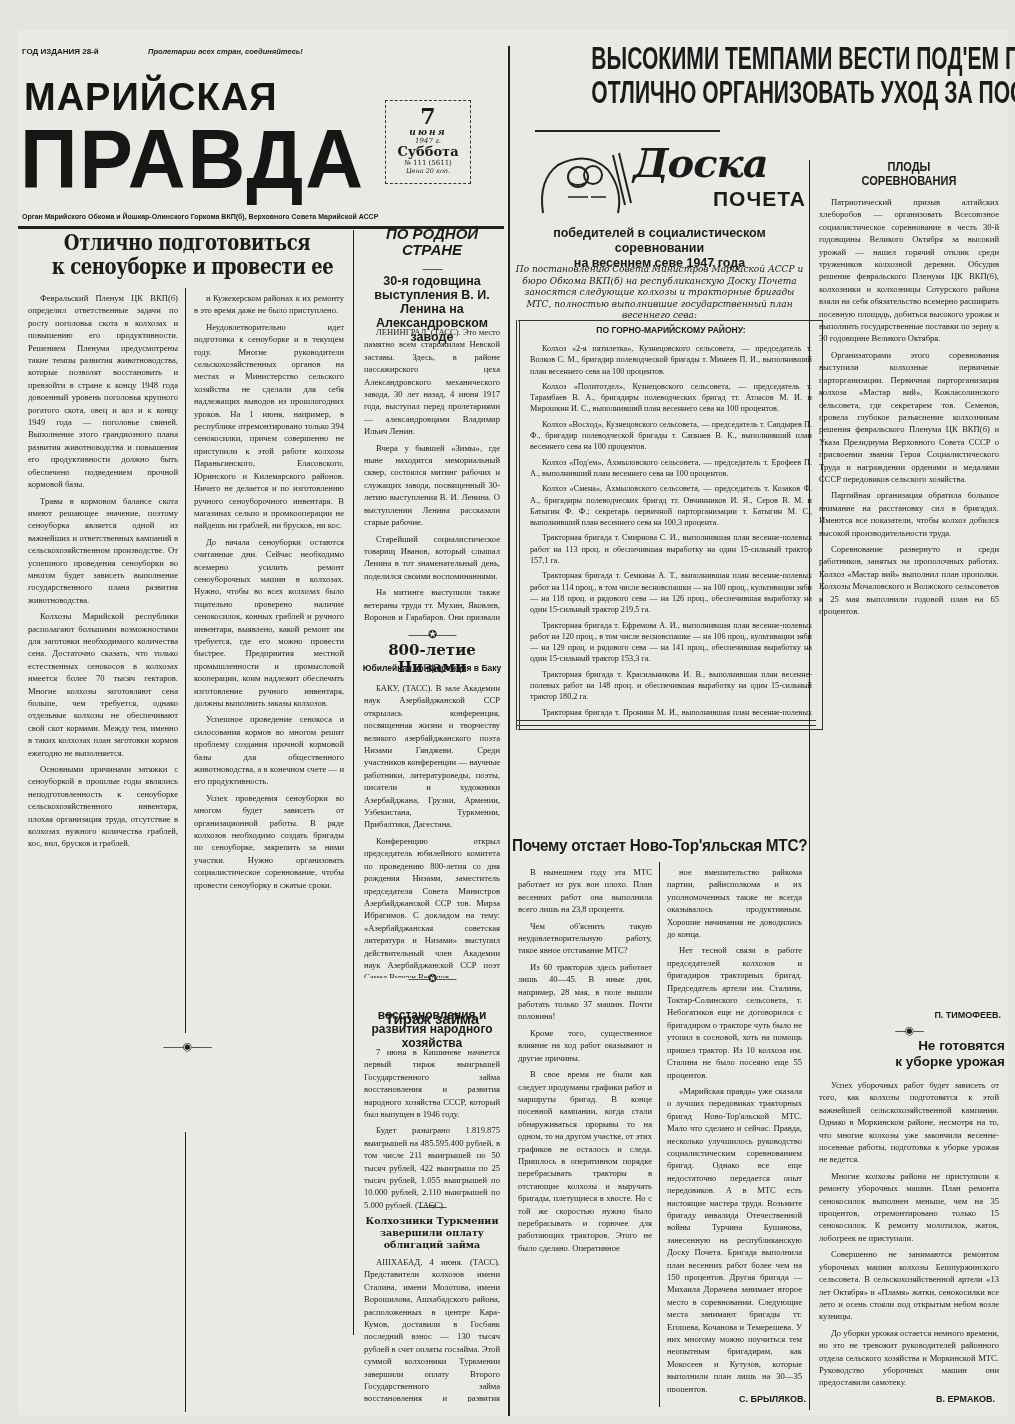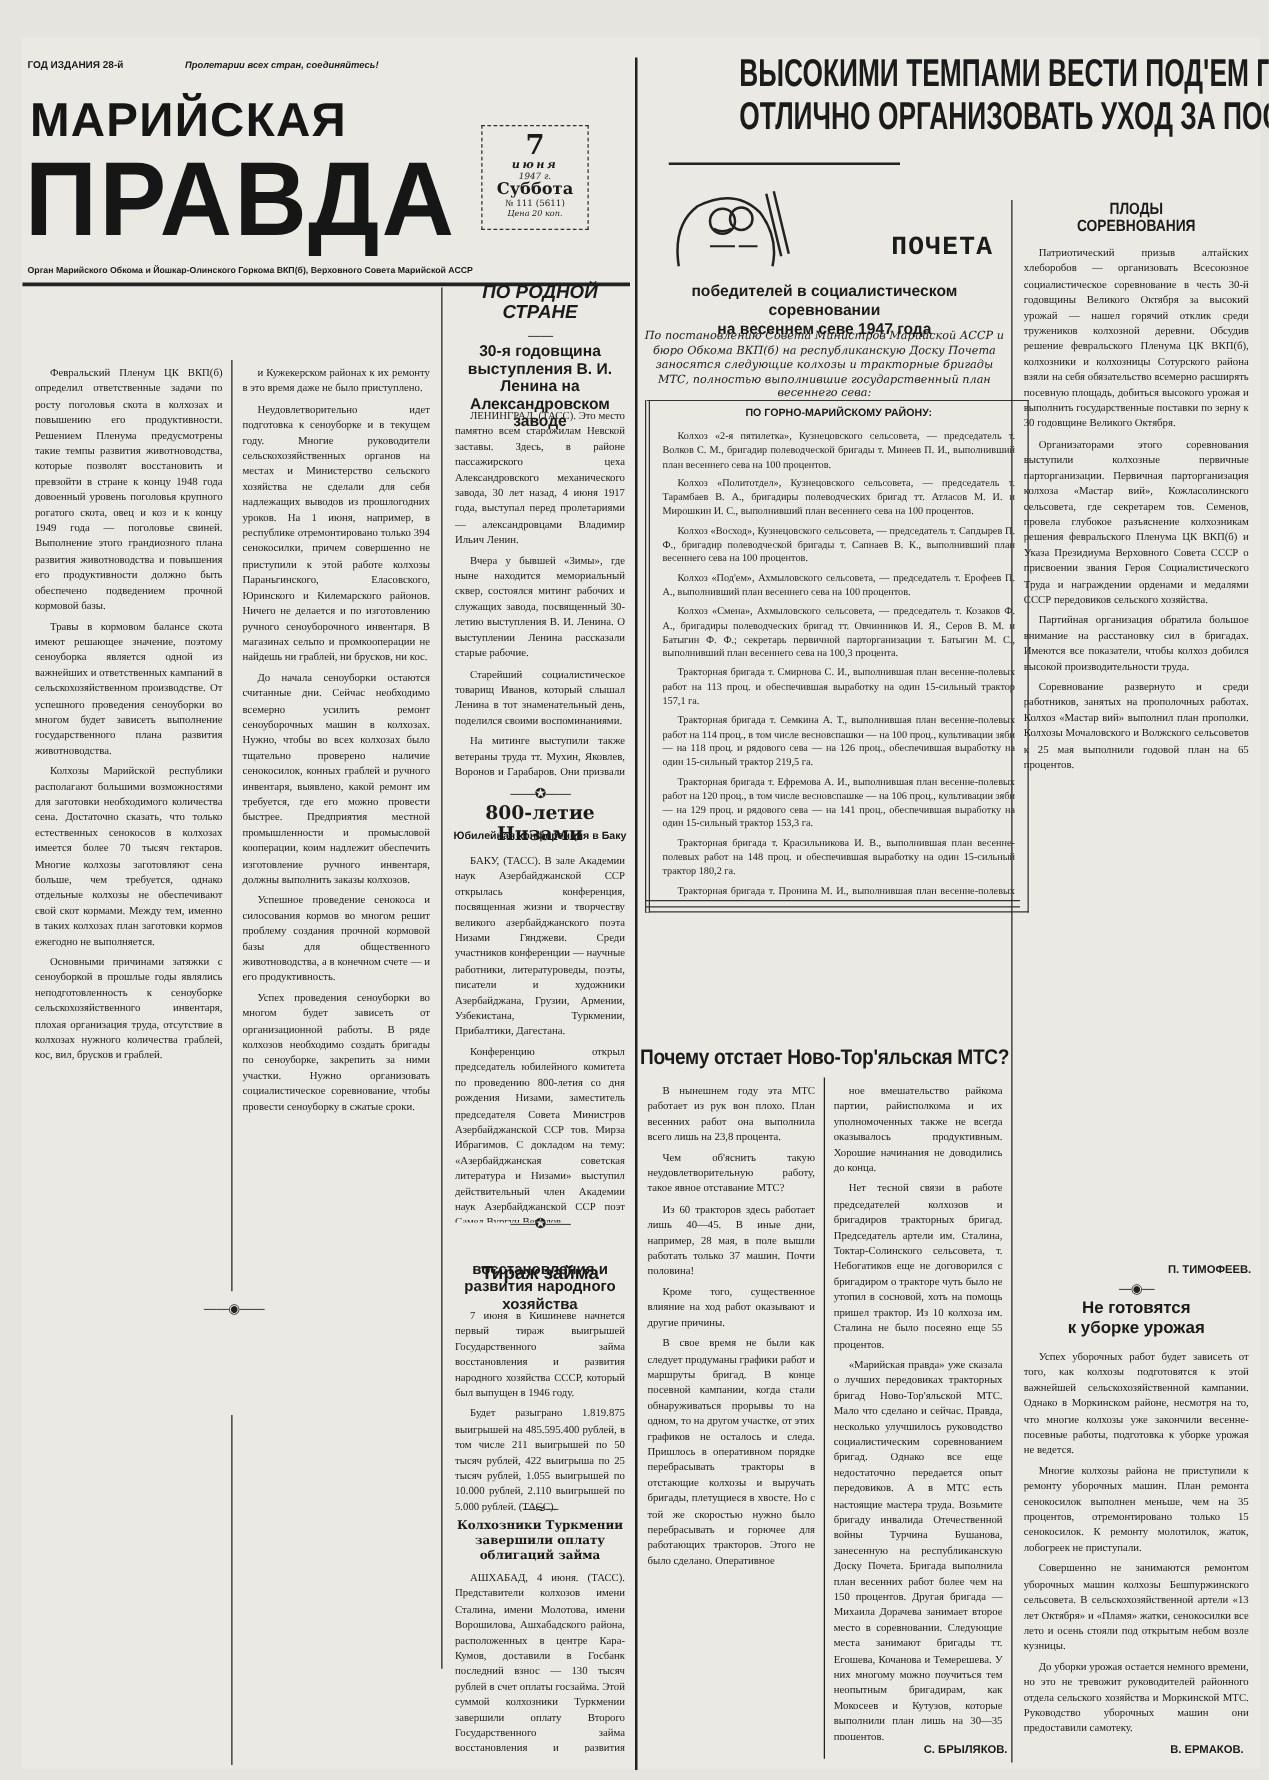--- a/index.html
+++ b/index.html
@@ -60,23 +60,28 @@
 
   <div class="abs" style="left:515px;top:115px;width:290px;height:70px;">
     <svg width="100" height="70">
       <path d="M10 68 Q5 35 25 20 Q55 5 75 25 Q90 45 85 68" fill="none" stroke="#222" stroke-width="2"></path>
       <circle cx="45" cy="32" r="10" fill="none" stroke="#222" stroke-width="2"></circle>
       <circle cx="60" cy="30" r="9" fill="none" stroke="#222" stroke-width="2"></circle>
       <path d="M38 38 q7 4 14 0" stroke="#222" stroke-width="2" fill="none"></path>
       <path d="M35 52 l20 0 M58 52 l15 0" stroke="#222" stroke-width="1.5"></path>
       <path d="M80 10 L92 60 M86 8 L98 58" stroke="#222" stroke-width="2"></path>
     </svg>
-    <div class="abs" style="left:180px;top:42px;font-family:Liberation Mono, monospace;font-weight:900;font-size:21px;letter-spacing:1px;">ПОЧЕТА</div>
-  </div>
-
+    <div class="abs ital" style="left:100px;top:-6px;font-family:'DejaVu Serif',serif;font-size:40px;font-weight:bold;letter-spacing:-1px;">Доска</div>
+    <div class="abs" style="left:180px;top:42px;font-family:Liberation Sans, sans-serif;font-weight:900;font-size:21px;letter-spacing:1px;">ПОЧЕТА</div>
+  </div>
+
+  <div class="abs" style="left:4px;top:200px;width:330px;">
+    <div class="h2" style="font-size:22px;font-family:'DejaVu Serif',serif;letter-spacing:-0.5px;transform:scaleX(0.82);transform-origin:center top;white-space:nowrap;">Отлично подготовиться</div>
+    <div class="h2" style="font-size:22px;font-family:'DejaVu Serif',serif;letter-spacing:-0.5px;transform:scaleX(0.82);transform-origin:center top;white-space:nowrap;">к сеноуборке и провести ее</div>
+  </div>
   <div class="abs txt" style="left:6px;top:258px;width:158px;height:750px;">
     <p>Февральский Пленум ЦК ВКП(б) определил ответственные задачи по росту поголовья скота в колхозах и повышению его продуктивности. Решением Пленума предусмотрены такие темпы развития животноводства, которые позволят восстановить и превзойти в стране к концу 1948 года довоенный уровень поголовья крупного рогатого скота, овец и коз и к концу 1949 года — поголовье свиней. Выполнение этого грандиозного плана развития животноводства и повышения его продуктивности должно быть обеспечено подведением прочной кормовой базы.</p>
     <p>Травы в кормовом балансе скота имеют решающее значение, поэтому сеноуборка является одной из важнейших и ответственных кампаний в сельскохозяйственном производстве. От успешного проведения сеноуборки во многом будет зависеть выполнение государственного плана развития животноводства.</p>
     <p>Колхозы Марийской республики располагают большими возможностями для заготовки необходимого количества сена. Достаточно сказать, что только естественных сенокосов в колхозах имеется более 70 тысяч гектаров. Многие колхозы заготовляют сена больше, чем требуется, однако отдельные колхозы не обеспечивают свой скот кормами. Между тем, именно в таких колхозах план заготовки кормов ежегодно не выполняется.</p>
     <p>Основными причинами затяжки с сеноуборкой в прошлые годы являлись неподготовленность к сеноуборке сельскохозяйственного инвентаря, плохая организация труда, отсутствие в колхозах нужного количества граблей, кос, вил, брусков и граблей.</p>
   </div>
   <div class="rule-v" style="left:167px;top:258px;height:745px;width:1px;"></div>
   <div class="abs txt" style="left:172px;top:258px;width:158px;height:750px;">
     <p>и Кужекерском районах к их ремонту в это время даже не было приступлено.</p>
     <p>Неудовлетворительно идет подготовка к сеноуборке и в текущем году. Многие руководители сельскохозяйственных органов на местах и Министерство сельского хозяйства не сделали для себя надлежащих выводов из прошлогодних уроков. На 1 июня, например, в республике отремонтировано только 394 сенокосилки, причем совершенно не приступили к этой работе колхозы Параньгинского, Еласовского, Юринского и Килемарского районов. Ничего не делается и по изготовлению ручного сеноуборочного инвентаря. В магазинах сельпо и промкооперации не найдешь ни граблей, ни брусков, ни кос.</p>
@@ -189,21 +194,21 @@
   </div>
   <div class="abs txt" style="left:797px;top:162px;width:188px;height:802px;">
     <p>Патриотический призыв алтайских хлеборобов — организовать Всесоюзное социалистическое соревнование в честь 30-й годовщины Великого Октября за высокий урожай — нашел горячий отклик среди тружеников колхозной деревни. Обсудив решение февральского Пленума ЦК ВКП(б), колхозники и колхозницы Сотурского района взяли на себя обязательство всемерно расширять посевную площадь, добиться высокого урожая и выполнить государственные поставки по зерну к 30 годовщине Великого Октября.</p>
     <p>Организаторами этого соревнования выступили колхозные первичные парторганизации. Первичная парторганизация колхоза «Мастар вий», Кожласолинского сельсовета, где секретарем тов. Семенов, провела глубокое разъяснение колхозникам решения февральского Пленума ЦК ВКП(б) и Указа Президиума Верховного Совета СССР о присвоении звания Героя Социалистического Труда и награждении орденами и медалями СССР передовиков сельского хозяйства.</p>
     <p>Партийная организация обратила большое внимание на расстановку сил в бригадах. Имеются все показатели, чтобы колхоз добился высокой производительности труда.</p>
     <p>Соревнование развернуто и среди работников, занятых на прополочных работах. Колхоз «Мастар вий» выполнил план прополки. Колхозы Мочаловского и Волжского сельсоветов к 25 мая выполнили годовой план на 65 процентов.</p>
   </div>
   <div class="abs signature" style="left:797px;top:980px;width:186px;">П. ТИМОФЕЕВ.</div>
 
   <div class="abs orn" style="left:797px;top:994px;width:188px;">—◉—</div>
-  <div class="abs h2" style="left:795px;top:1008px;width:192px;font-size:13.5px;line-height:16px;">
+  <div class="abs h2" style="left:795px;top:1008px;width:192px;font-size:13.5px;line-height:16px;text-align:right;">
     <div>Не готовятся</div>
     <div>к уборке урожая</div>
   </div>
   <div class="abs txt" style="left:797px;top:1045px;width:188px;height:318px;">
     <p>Успех уборочных работ будет зависеть от того, как колхозы подготовятся к этой важнейшей сельскохозяйственной кампании. Однако в Моркинском районе, несмотря на то, что многие колхозы уже закончили весенне-посевные работы, подготовка к уборке урожая не ведется.</p>
     <p>Многие колхозы района не приступили к ремонту уборочных машин. План ремонта сенокосилок выполнен меньше, чем на 35 процентов, отремонтировано только 15 сенокосилок. К ремонту молотилок, жаток, лобогреек не приступали.</p>
     <p>Совершенно не занимаются ремонтом уборочных машин колхозы Бешпуржинского сельсовета. В сельскохозяйственной артели «13 лет Октября» и «Пламя» жатки, сенокосилки все лето и осень стояли под открытым небом возле кузницы.</p>
     <p>До уборки урожая остается немного времени, но это не тревожит руководителей районного отдела сельского хозяйства и Моркинской МТС. Руководство уборочных машин они предоставили самотеку.</p>
   </div>
   <div class="abs signature" style="left:797px;top:1364px;width:180px;">В. ЕРМАКОВ.</div>

